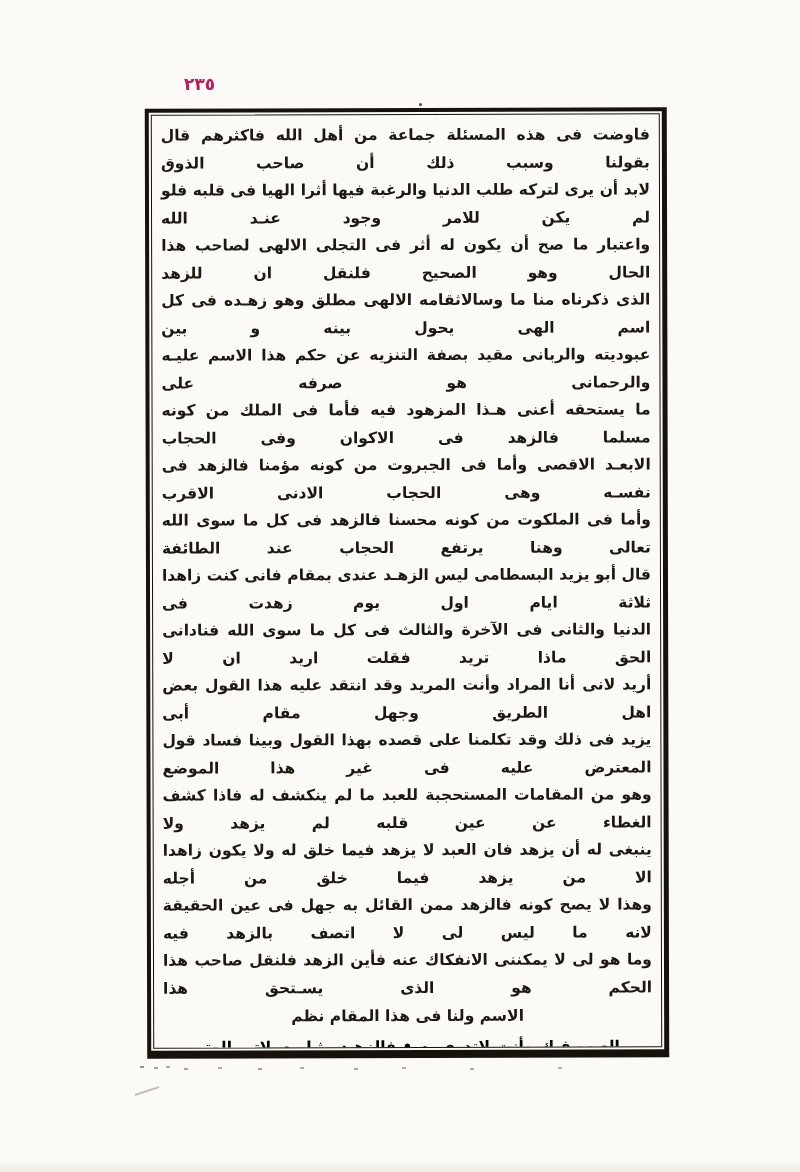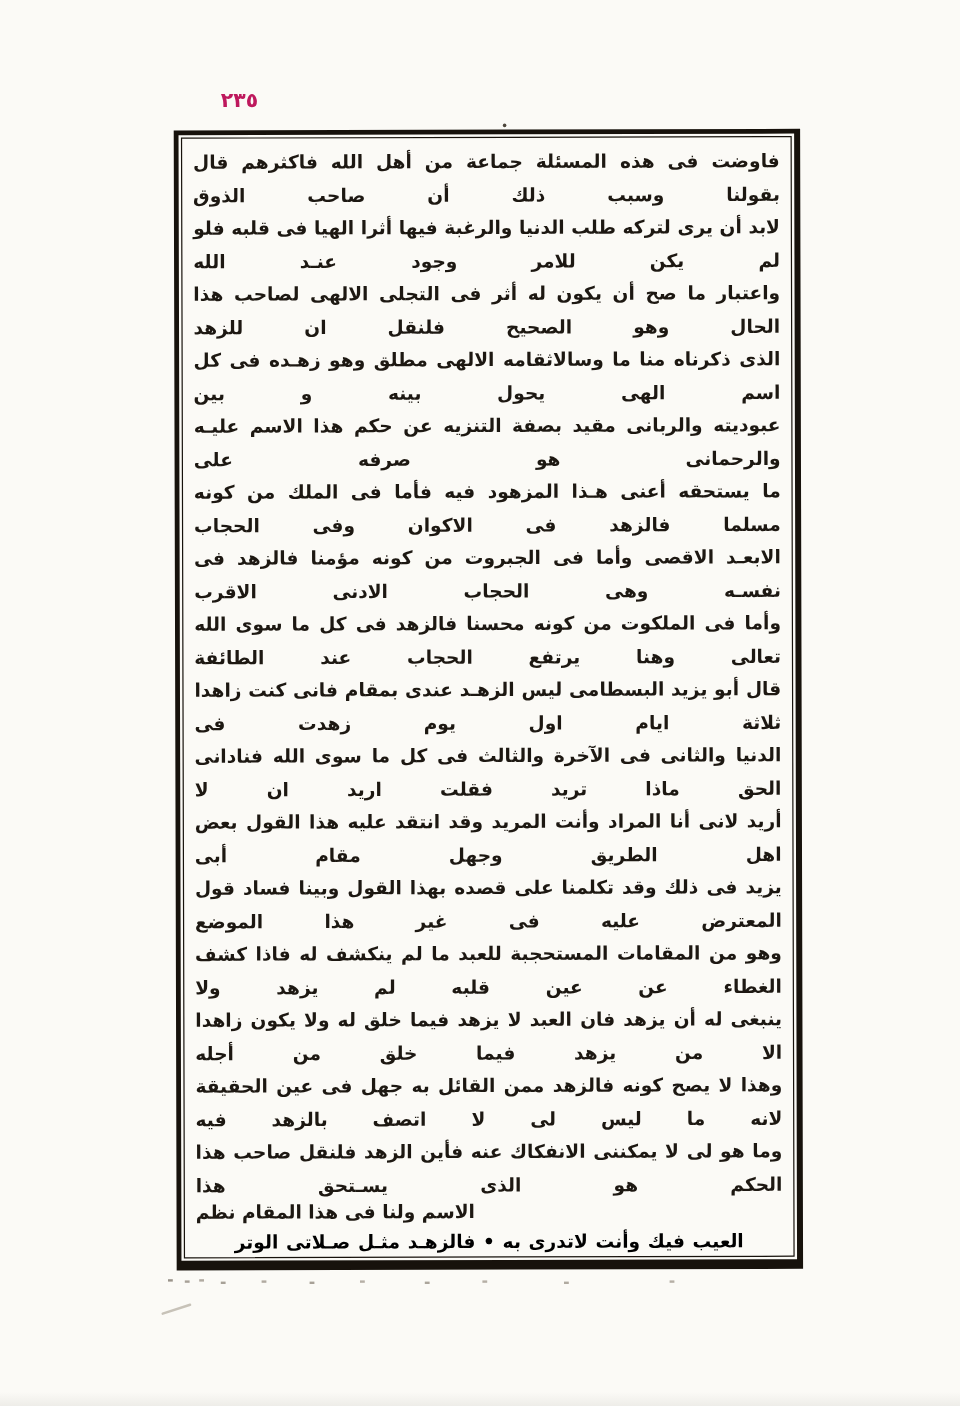--- a/index.html
+++ b/index.html
@@ -30,22 +30,22 @@
     overflow:hidden;
   }
   .prose{direction:rtl;}
   .prose-line{
     direction:rtl;
     font-size:15.5px;font-weight:700;line-height:27.5px;
     text-align:justify;text-align-last:justify;
     color:#1d1812;
   }
   .prose-lastline{
-    direction:rtl;font-size:15.5px;font-weight:700;line-height:17px;
-    text-align:left;color:#1d1812;
+    direction:rtl;font-size:15.5px;font-weight:700;line-height:29px;
+    text-align:center;color:#1d1812;
   }
   .poem{direction:rtl;margin:3px 0 2px 0;}
   .poem-verse{
     direction:rtl;
     font-size:15.5px;font-weight:700;line-height:27.5px;
     text-align:center;color:#000000;
     word-spacing:1px;
   }
   
   .noise-row{

